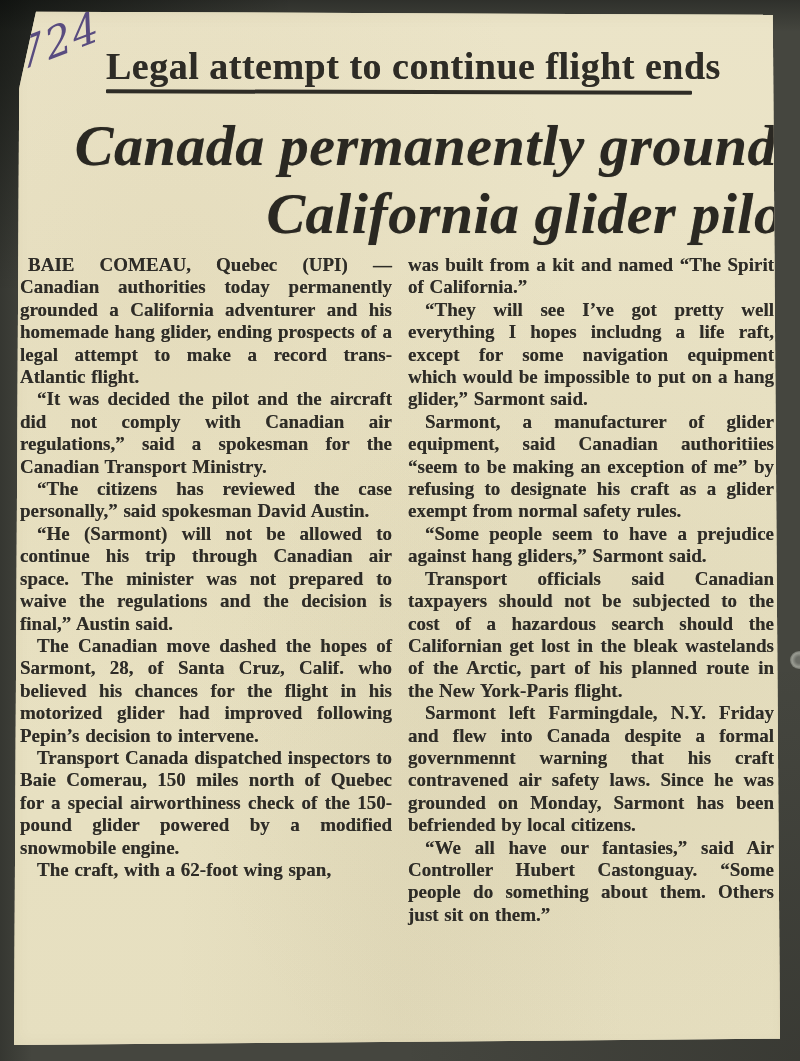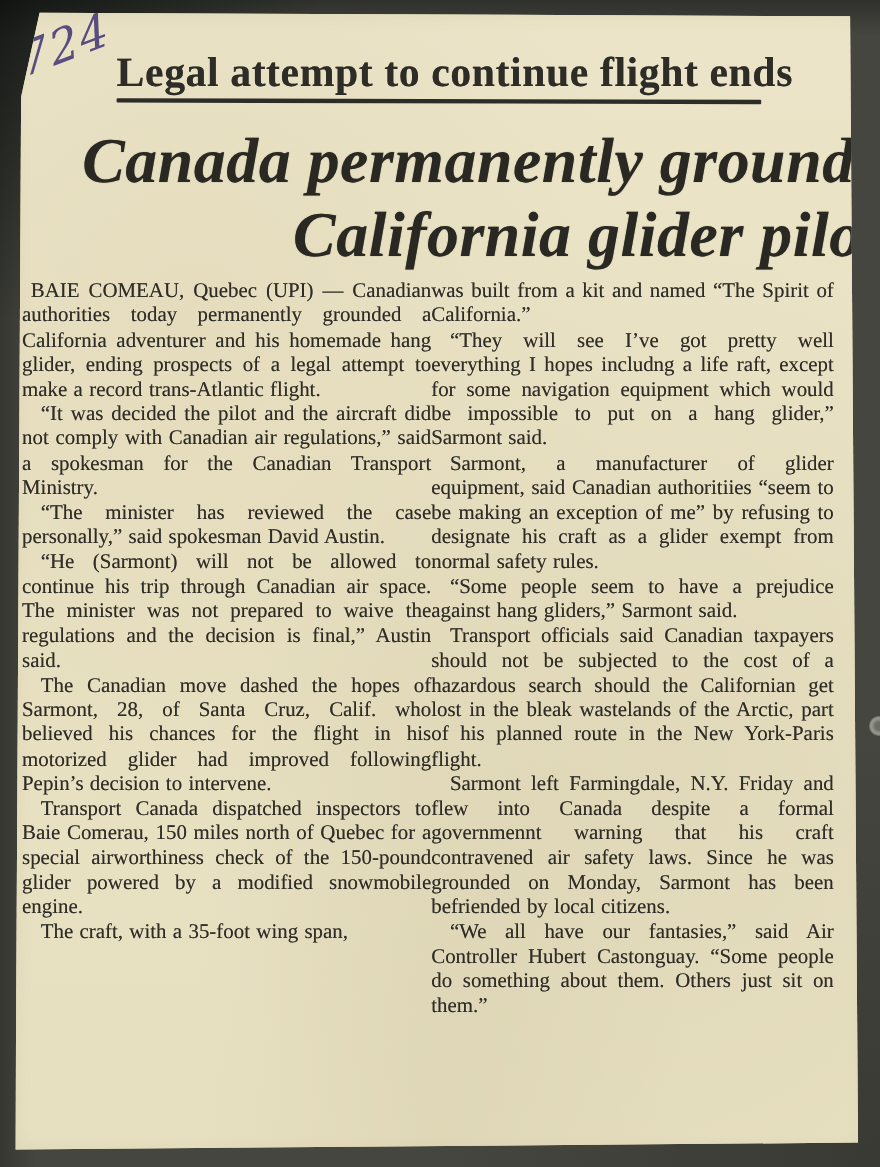--- a/index.html
+++ b/index.html
@@ -79,20 +79,22 @@
     font-size: 58px;
     line-height: 68px;
     letter-spacing: 0.5px;
     text-shadow: 0 0 0.8px rgba(42,40,34,0.55);
   }
   .article {
     position: absolute;
     left: 20px; top: 254px;
     width: 754px;
     display: flex;
+    gap: 16px;
+    font-weight: bold;
   }
   .col { color: #2e2c27; }
   .col-left  { width: 372px; }
   .col-right { width: 366px; }
   .col p {
     margin: 0;
     font-size: 19px;
     line-height: 22.4px;
     text-align: justify;
     text-indent: 17px;
@@ -125,25 +127,25 @@
 
     <div class="headline">
       <div>Canada permanently grounds</div>
       <div>California glider pilot</div>
     </div>
 
     <div class="article">
       <div class="col col-left">
         <p class="p-first">BAIE COMEAU, Quebec (UPI) — Canadian authorities today permanently grounded a California adventurer and his homemade hang glider, ending prospects of a legal attempt to make a record trans-Atlantic flight.</p>
         <p>“It was decided the pilot and the aircraft did not comply with Canadian air regulations,” said a spokesman for the Canadian Transport Ministry.</p>
-        <p>“The minister has reviewed the case personally,” said spokesman David Austin.</p>
+        <p>“The citizens has reviewed the case personally,” said spokesman David Austin.</p>
         <p>“He (Sarmont) will not be allowed to continue his trip through Canadian air space. The minister was not prepared to waive the regulations and the decision is final,” Austin said.</p>
         <p>The Canadian move dashed the hopes of Sarmont, 28, of Santa Cruz, Calif. who believed his chances for the flight in his motorized glider had improved following Pepin’s decision to intervene.</p>
         <p>Transport Canada dispatched inspectors to Baie Comerau, 150 miles north of Quebec for a special airworthiness check of the 150-pound glider powered by a modified snowmobile engine.</p>
-        <p>The craft, with a 35-foot wing span,</p>
+        <p>The craft, with a 62-foot wing span,</p>
       </div>
       <div class="col col-right">
         <p class="p-cont">was built from a kit and named “The Spirit of California.”</p>
         <p>“They will see I’ve got pretty well everything I hopes includng a life raft, except for some navigation equipment which would be impossible to put on a hang glider,” Sarmont said.</p>
         <p>Sarmont, a manufacturer of glider equipment, said Canadian authoritiies “seem to be making an exception of me” by refusing to designate his craft as a glider exempt from normal safety rules.</p>
         <p>“Some people seem to have a prejudice against hang gliders,” Sarmont said.</p>
         <p>Transport officials said Canadian taxpayers should not be subjected to the cost of a hazardous search should the Californian get lost in the bleak wastelands of the Arctic, part of his planned route in the New York-Paris flight.</p>
         <p>Sarmont left Farmingdale, N.Y. Friday and flew into Canada despite a formal governmennt warning that his craft contravened air safety laws. Since he was grounded on Monday, Sarmont has been befriended by local citizens.</p>
         <p>“We all have our fantasies,” said Air Controller Hubert Castonguay. “Some people do something about them. Others just sit on them.”</p>
       </div>

